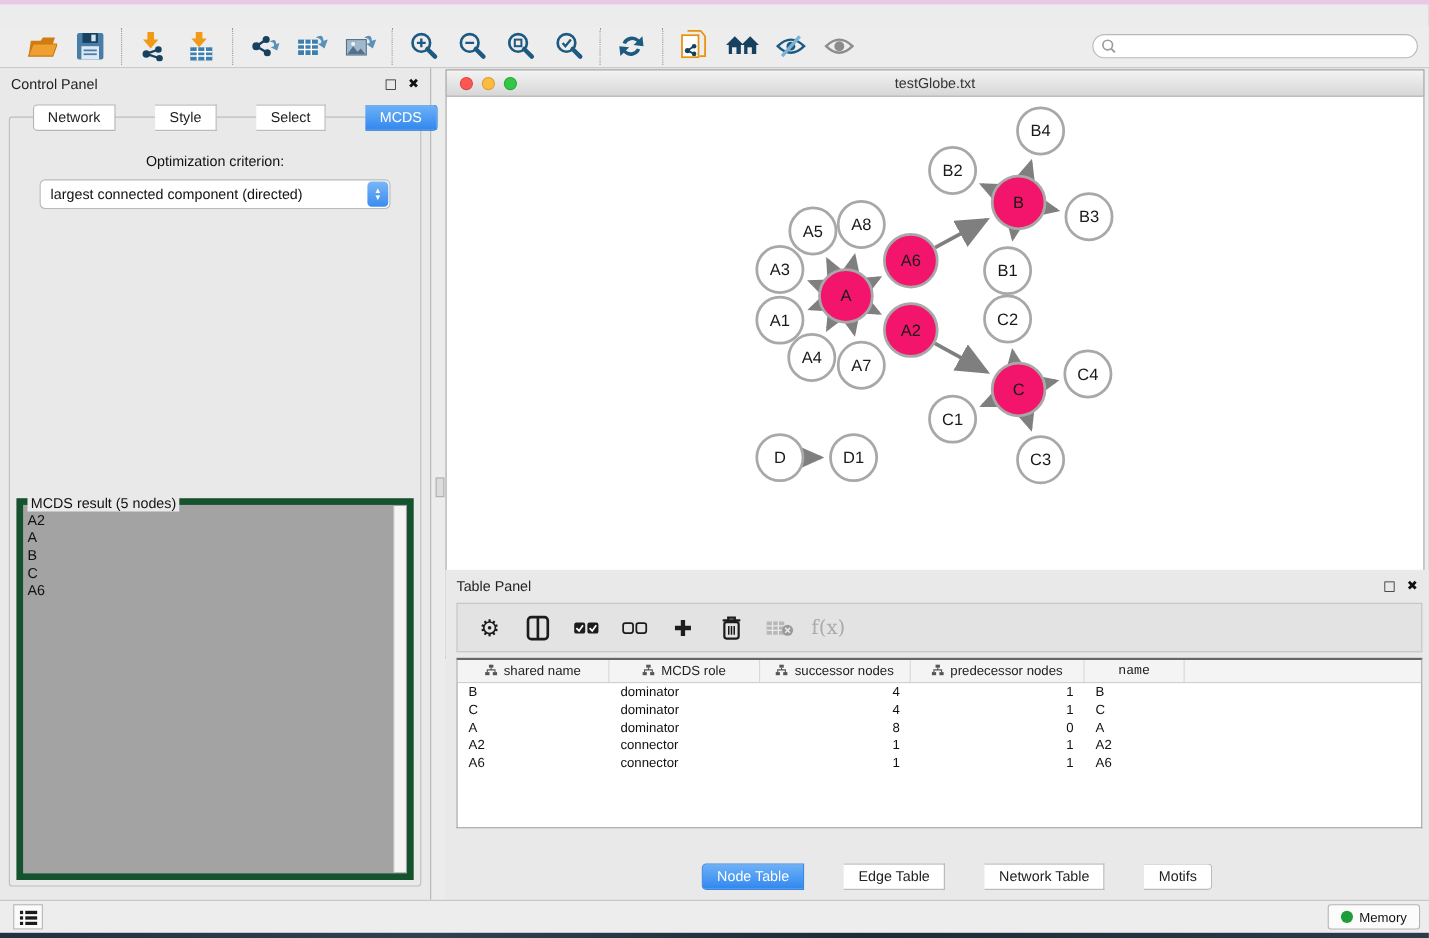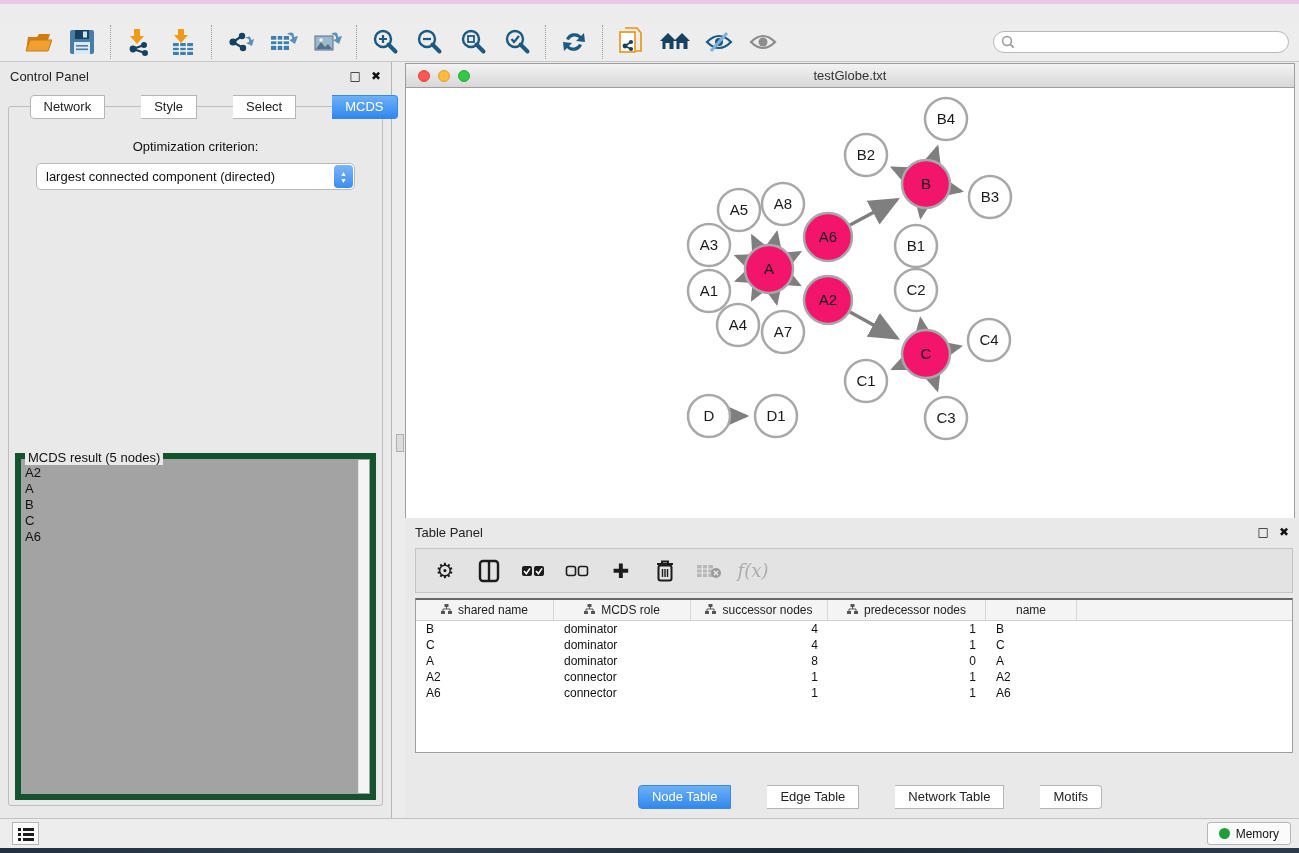--- a/index.html
+++ b/index.html
@@ -73,21 +73,21 @@
     background:#dcdcdc; border:1px solid #b0b0b0; }
   .h-grip { position:absolute; left:845px; top:512px; width:14px; height:6px;
     background:#dcdcdc; border:1px solid #b0b0b0; }
 
   
   .table-panel { position:absolute; left:405px; top:518px; right:0; bottom:35px; background:#e9e9e9; }
   .tp-toolbar { position:absolute; top:30px; left:10px; right:6px; height:45px; background:#e3e3e3;
     border:1px solid #c4c4c4; display:flex; align-items:center; gap:18px; padding:0 16px; }
   .tpt-icon { display:flex; align-items:center; justify-content:center; width:26px; height:26px; }
   .glyph { font-family:"DejaVu Sans",sans-serif; color:#1c1c1c; }
-  .fx { font-family:"DejaVu Serif",serif; font-style:italic; font-size:18px; color:#ababab; }
+  .fx { font-family:"DejaVu Serif",serif; font-size:18px; color:#ababab; }
   .tp-table { position:absolute; top:80px; left:10px; right:6px; bottom:65px; background:#fff;
     border:1px solid #9e9e9e; border-top:2px solid #666; overflow:hidden; }
   .tbl-head { display:flex; height:21px; background:#f4f4f4; border-bottom:1px solid #cfcfcf; }
   .th { display:flex; align-items:center; justify-content:center; gap:6px; font-size:12px; color:#222;
     border-right:1px solid #d8d8d8; overflow:hidden; }
   .tbl-row { display:flex; height:16px; font-size:12px; color:#111; }
   .td { padding:0 10px; overflow:hidden; white-space:nowrap; line-height:16px; }
   .td.right { text-align:right; }
   .tp-tabs { position:absolute; bottom:9px; left:0; right:0; display:flex; justify-content:center; }
 
@@ -460,21 +460,21 @@
           </div>
           <div class="th" style="width: 158px;">
             <span><svg width="11" height="10">
                 <rect x="3.5" y="0" width="4" height="3" fill="#555"></rect>
                 <rect x="0" y="7" width="4" height="3" fill="#555"></rect>
                 <rect x="7" y="7" width="4" height="3" fill="#555"></rect>
                 <path d="M5.5 3 v2 M2 7 v-2 h7 v2" stroke="#555" stroke-width="1" fill="none"></path>
               </svg></span>
             <span>predecessor nodes</span>
           </div>
-          <div class="th" style="width: 91px;">
+          <div class="th" style="width: 91px; font-family: Liberation Mono, monospace;">
             <span>name</span>
           </div>
           <div class="th" style="flex: 1 1 0%; border-right: none;"></div>
         </div>
       <div id="tbl-body">
           <div class="tbl-row">
             <div class="td" style="width: 138px;">B</div>
             <div class="td" style="width: 137px;">dominator</div>
             <div class="td right" style="width: 137px;">4</div>
             <div class="td right" style="width: 158px;">1</div>

